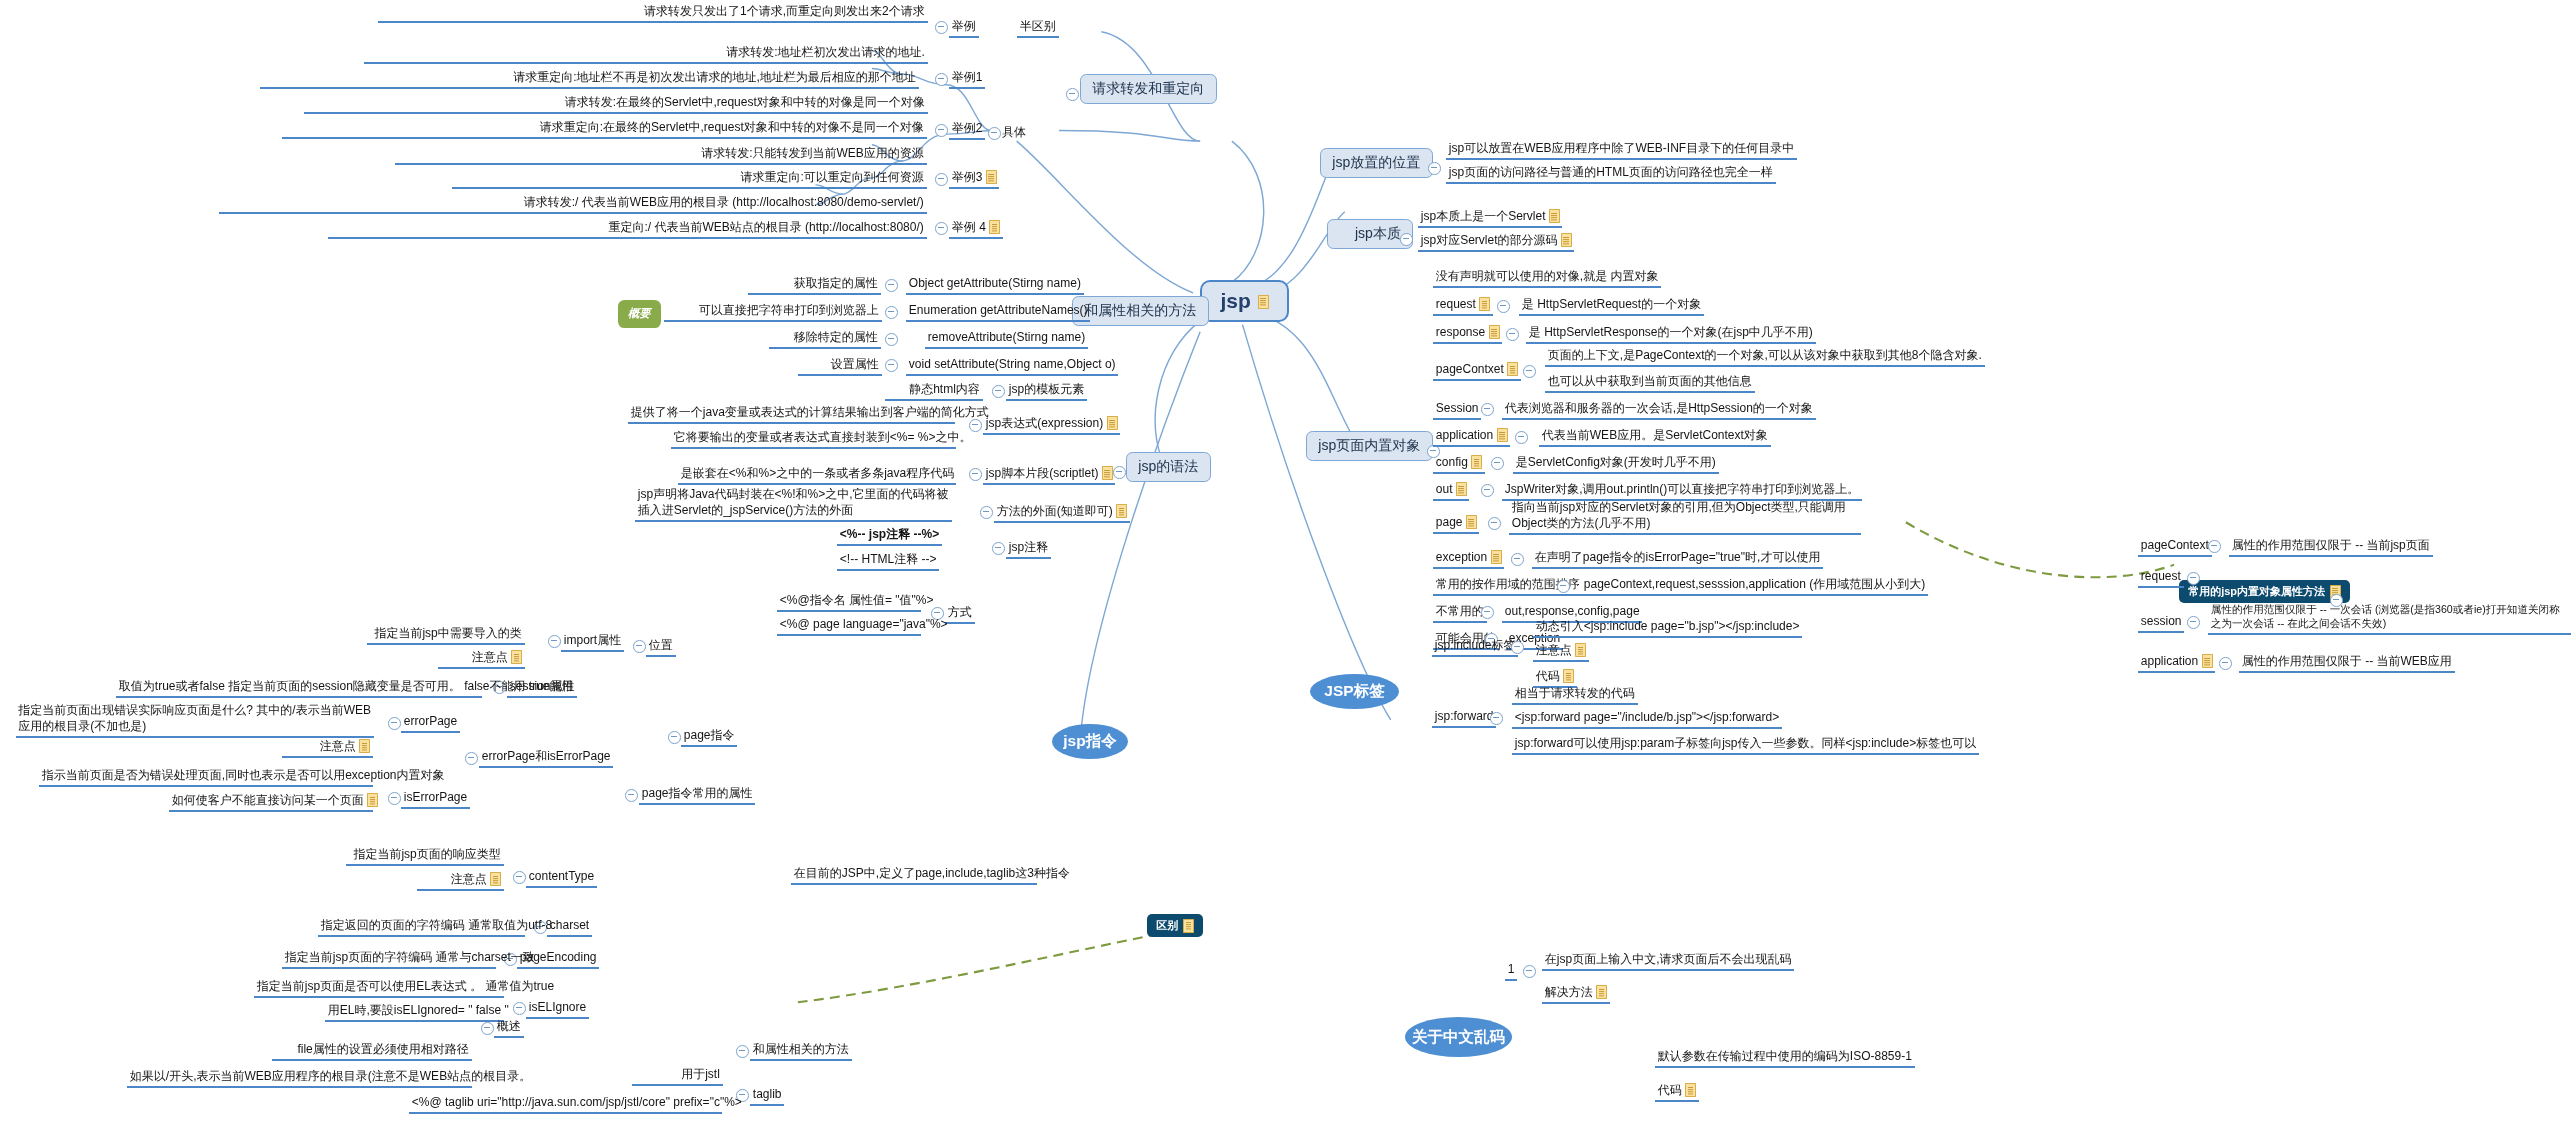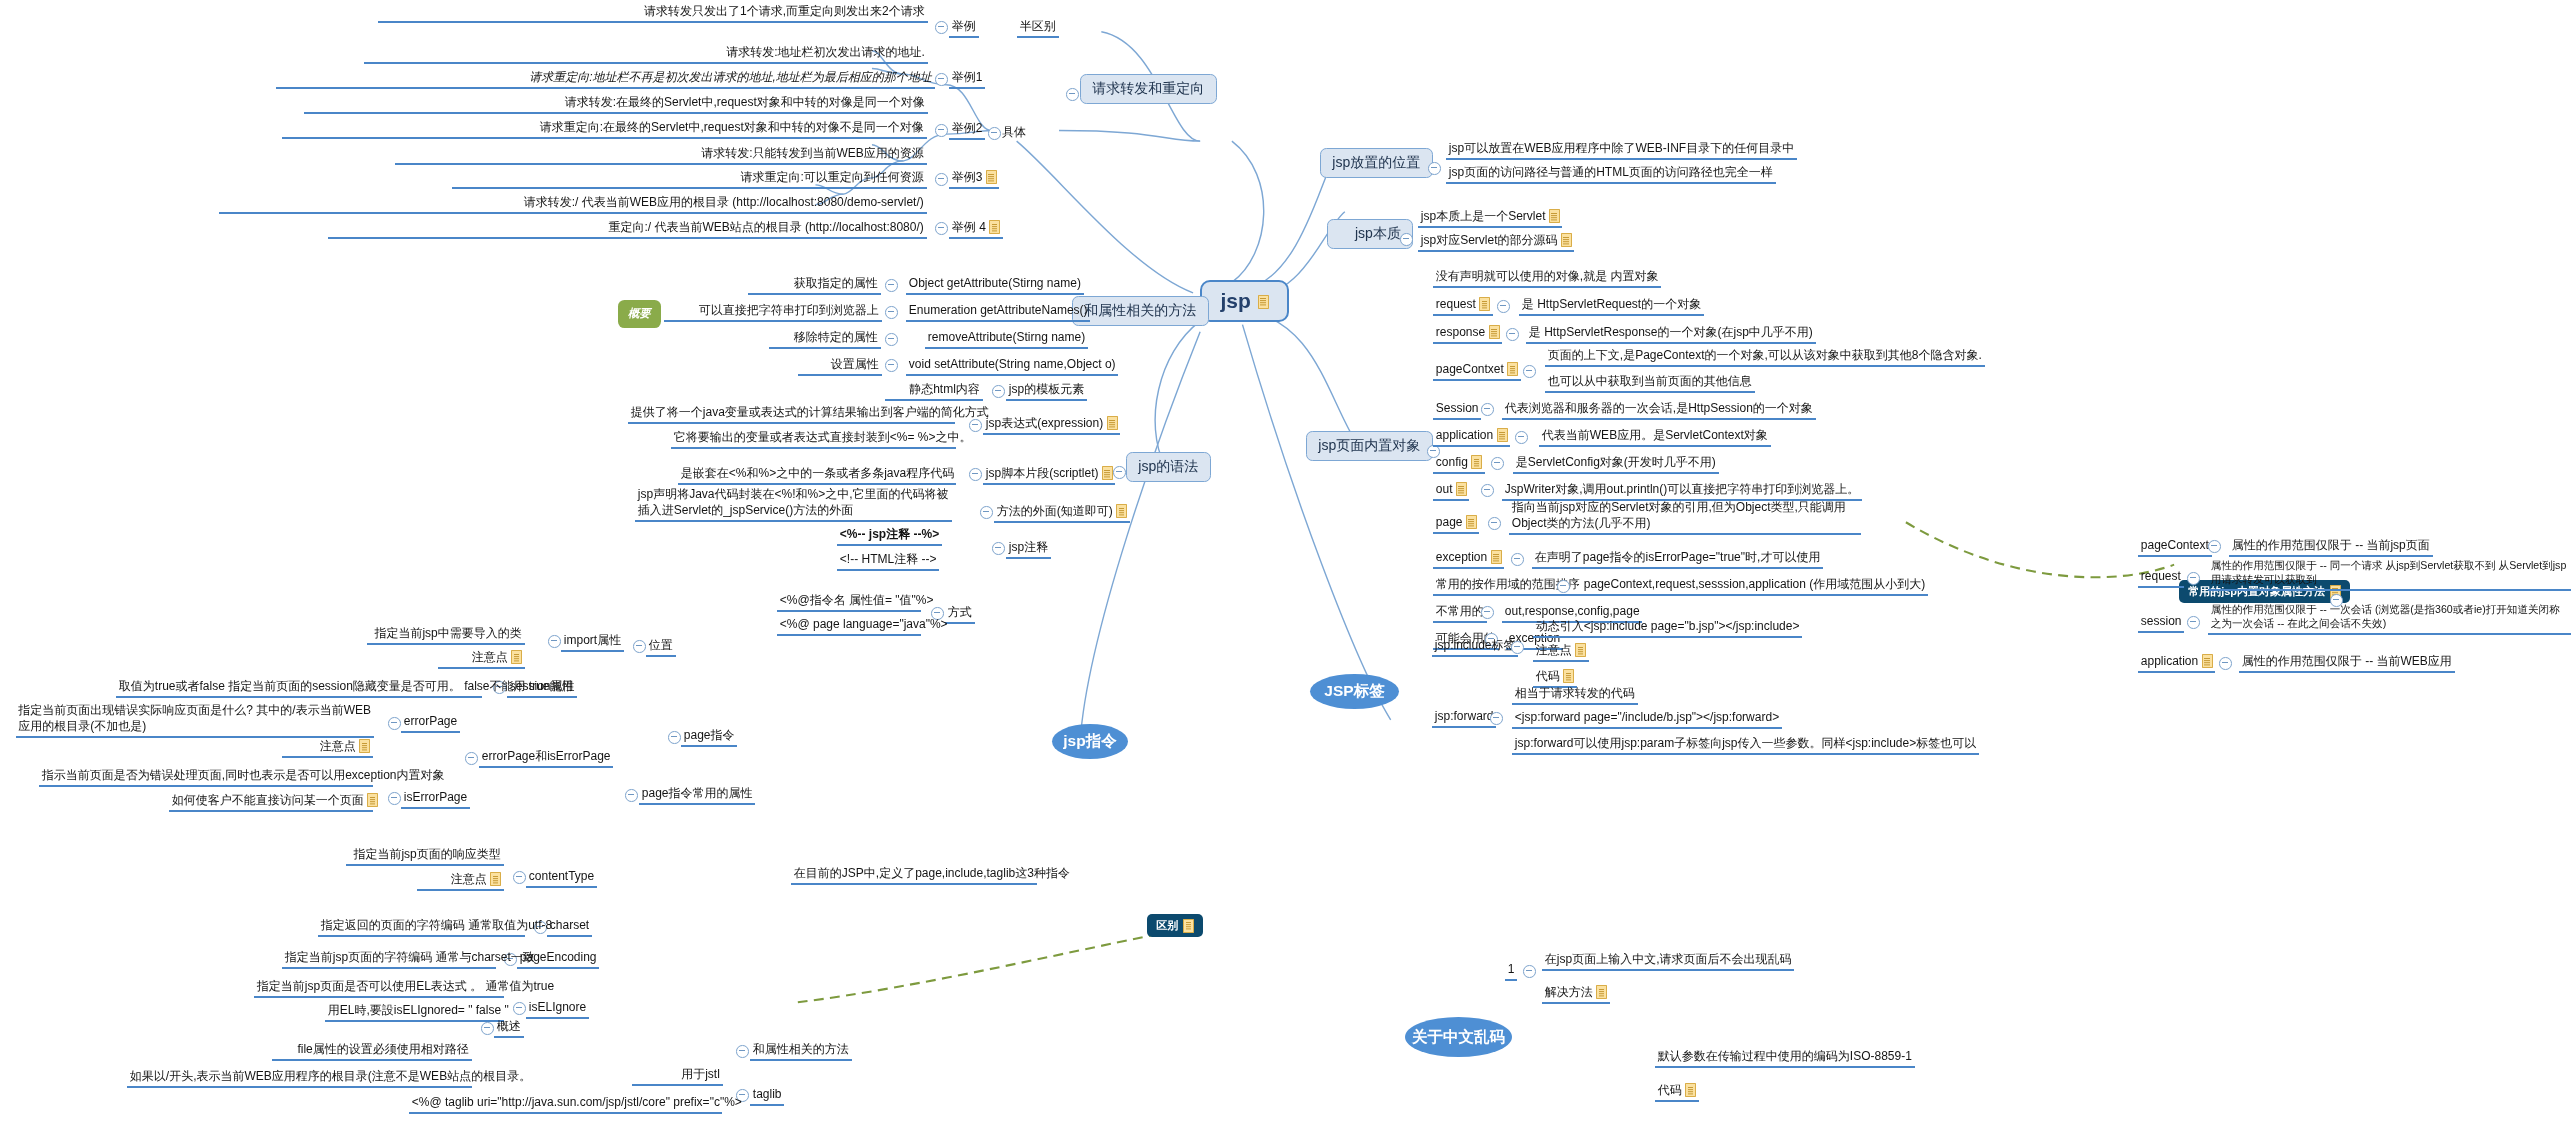--- a/index.html
+++ b/index.html
@@ -118,21 +118,21 @@
 <div class="n la" style="left:1002px;top:124px;">具体</div>
 <div class="cc" style="left:988px;top:127px;"></div>
 
 <div class="n la leaf" style="left:949px;top:17.6px;">举例</div>
 <div class="cc" style="left:935px;top:21px;"></div>
 <div class="n ra leaf" style="left:378px;top:2.8px;width:544px;">请求转发只发出了1个请求,而重定向则发出来2个请求</div>
 
 <div class="n la leaf" style="left:949px;top:69px;">举例1</div>
 <div class="cc" style="left:935px;top:73px;"></div>
 <div class="n ra leaf" style="left:364px;top:44px;width:558px;">请求转发:地址栏初次发出请求的地址.</div>
-<div class="n ra leaf" style="left:276px;top:69px;width:653px;font-style:italic;">请求重定向:地址栏不再是初次发出请求的地址,地址栏为最后相应的那个地址</div>
+<div class="n ra leaf" style="left:260px;top:69px;width:653px;">请求重定向:地址栏不再是初次发出请求的地址,地址栏为最后相应的那个地址</div>
 
 <div class="n la leaf" style="left:949px;top:120px;">举例2</div>
 <div class="cc" style="left:935px;top:124px;"></div>
 <div class="n ra leaf" style="left:304px;top:94px;width:618px;">请求转发:在最终的Servlet中,request对象和中转的对像是同一个对像</div>
 <div class="n ra leaf" style="left:282px;top:119px;width:639px;">请求重定向:在最终的Servlet中,request对象和中转的对像不是同一个对像</div>
 
 <div class="n la leaf" style="left:949px;top:169px;">
   <span>举例3</span>
   <span class="note"><i></i></span>
 </div>
@@ -312,21 +312,20 @@
       </span>
 </div>
 <div class="cc" style="left:2330px;top:594px;"></div>
 
 <div class="n la leaf" style="left:2138px;top:537px;">pageContext</div>
 <div class="cc" style="left:2208px;top:540px;"></div>
 <div class="n la leaf" style="left:2229px;top:537px;">属性的作用范围仅限于  -- 当前jsp页面</div>
 
 <div class="n la leaf" style="left:2138px;top:568px;">request</div>
 <div class="cc" style="left:2187px;top:572px;"></div>
-<div class="n la wrap leaf xs" style="left:2208px;top:558px;width:357px;">属性的作用范围仅限于  -- 同一个请求  从jsp到Servlet获取不到  从Servlet到jsp用请求转发可以获取到</div>
 
 <div class="n la leaf" style="left:2138px;top:613px;">session</div>
 <div class="cc" style="left:2187px;top:616px;"></div>
 <div class="n la wrap leaf xs" style="left:2208px;top:602px;width:357px;">属性的作用范围仅限于  -- 一次会话  (浏览器(是指360或者ie)打开知道关闭称之为一次会话  -- 在此之间会话不失效)</div>
 
 <div class="n la leaf" style="left:2138px;top:653px;">
   <span>application</span>
   <span class="note"><i></i></span>
 </div>
 <div class="cc" style="left:2219px;top:657px;"></div>

